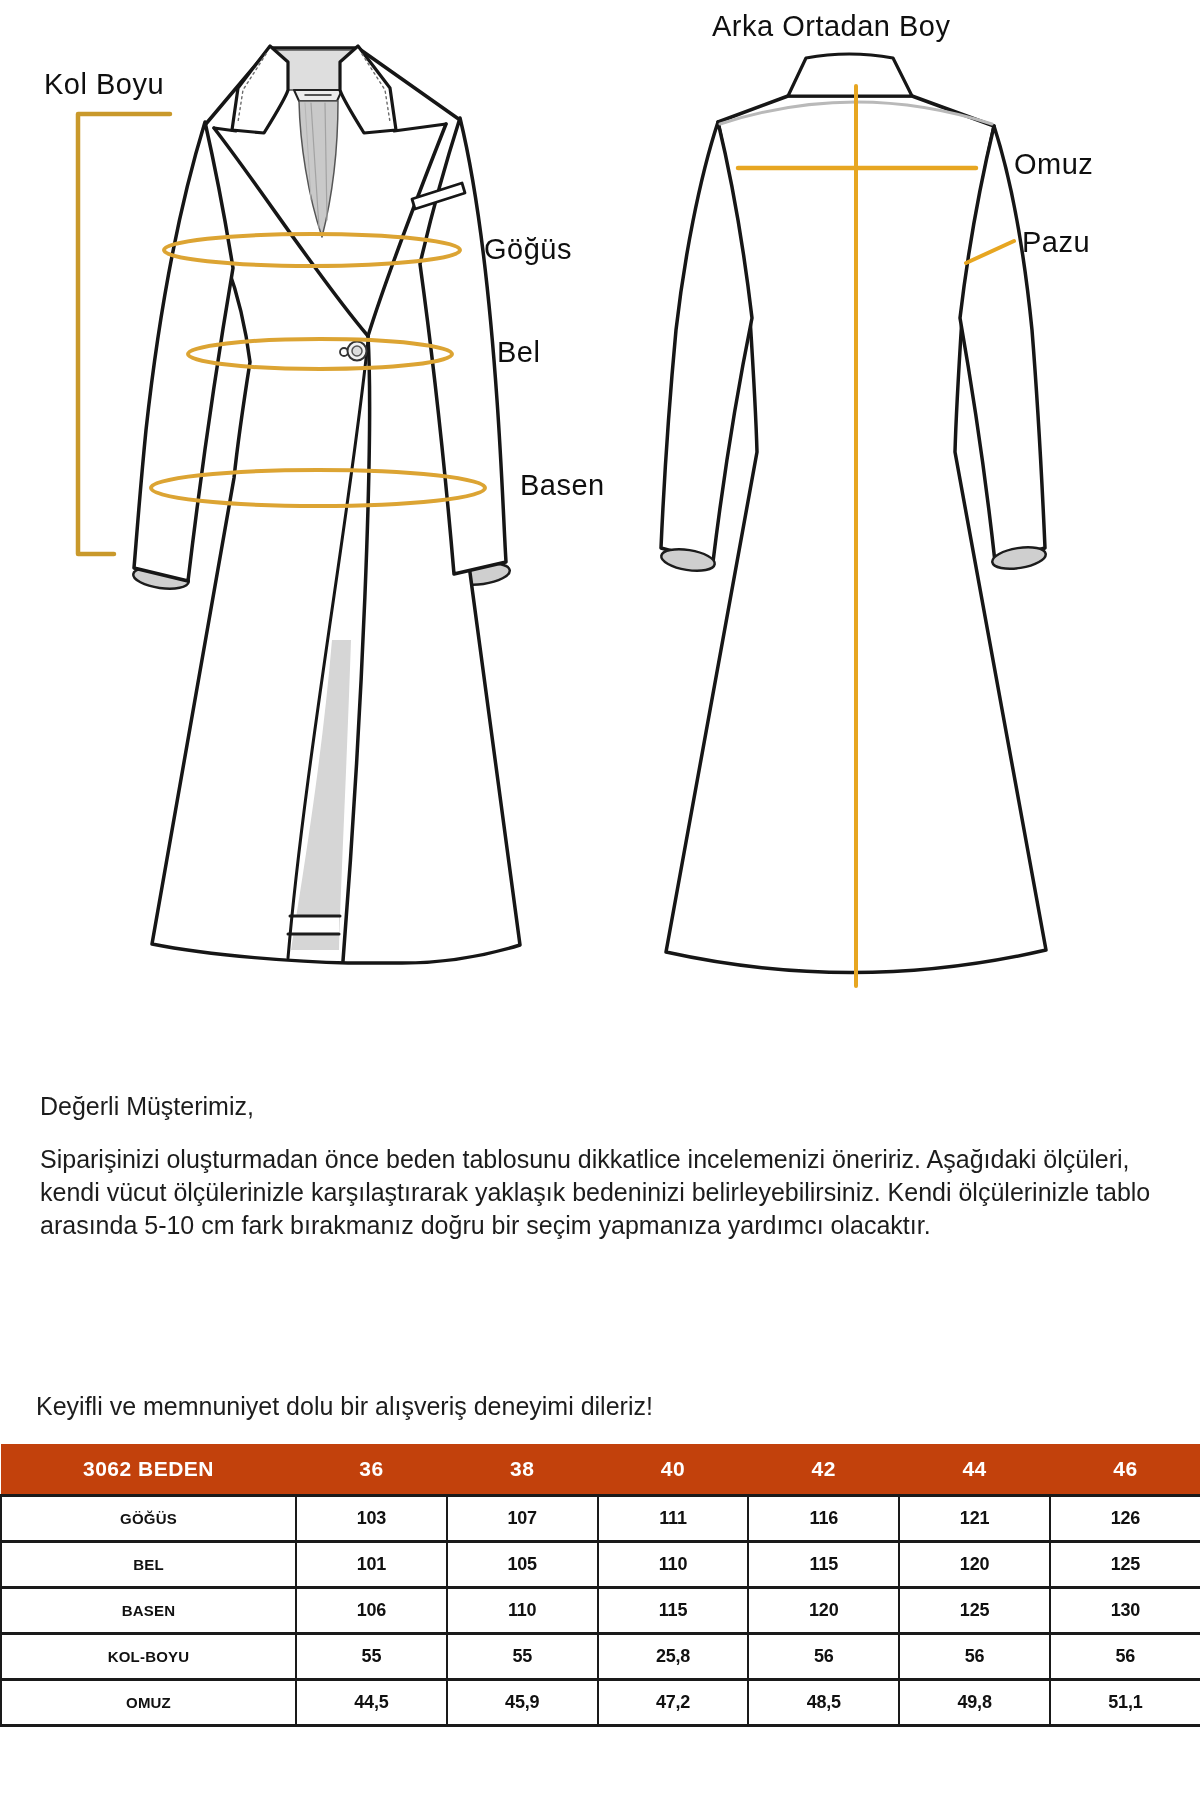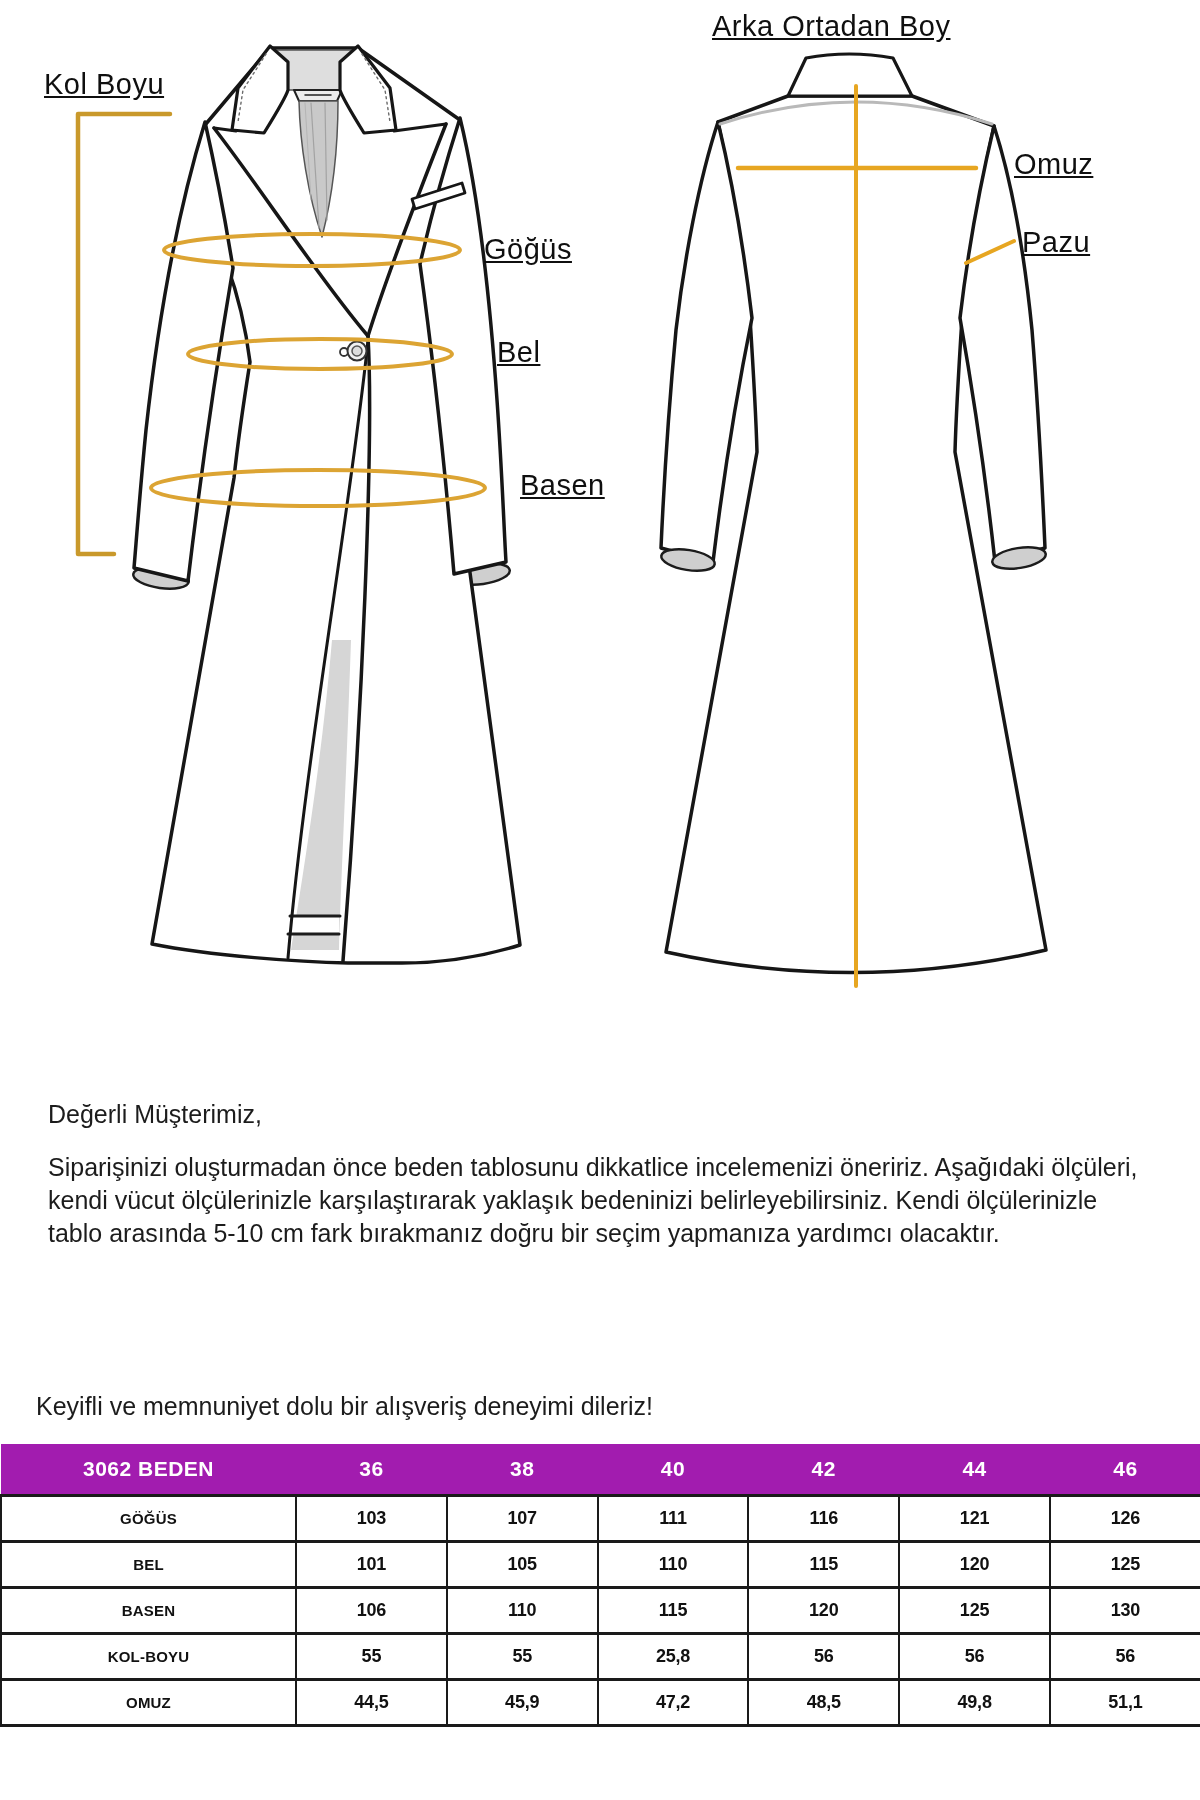--- a/index.html
+++ b/index.html
@@ -1,36 +1,36 @@
 <!DOCTYPE html>
 <html><head>
 <meta charset="utf-8">
 <style>
   html,body{margin:0;padding:0;background:#fff;}
   .page{position:relative;width:1200px;height:1800px;background:#fff;overflow:hidden;
         font-family:"Liberation Sans", sans-serif;color:#1c1c1c;}
   
   .diagram{position:absolute;left:0;top:0;width:1200px;height:1080px;}
   .diagram svg{position:absolute;left:0;top:0;}
-  .dlabel{position:absolute;font-size:29px;font-weight:500;color:#0f0f0f;white-space:nowrap;letter-spacing:.5px;text-decoration:underline;}
+  .dlabel{position:absolute;font-size:29px;font-weight:500;color:#0f0f0f;white-space:nowrap;letter-spacing:.5px;}
   .lbl-kol-boyu{left:44px;top:68px;}
   .lbl-gogus{left:484px;top:233px;}
   .lbl-bel{left:497px;top:336px;}
   .lbl-basen{left:520px;top:469px;}
   .lbl-arka{left:712px;top:10px;}
   .lbl-omuz{left:1014px;top:148px;}
   .lbl-pazu{left:1022px;top:226px;}
   
   .intro{position:absolute;left:36px;top:1086px;width:1132px;font-size:25px;line-height:33px;}
-  .intro p{margin:12px;}
+  .intro p{margin:4px;}
   .intro .greeting{margin-bottom:20px;}
   .closing{position:absolute;left:36px;top:1390px;font-size:25px;line-height:33px;}
   
   .size-table{position:absolute;left:0;top:1444px;width:1200px;border-collapse:collapse;table-layout:fixed;}
-  .size-table th{background:#a21caf;color:#fff;font-size:21px;font-weight:700;letter-spacing:.5px;
+  .size-table th{background:#c2410c;color:#fff;font-size:21px;font-weight:700;letter-spacing:.5px;
                  height:48px;border:none;text-align:center;vertical-align:middle;}
   .size-table td{border:2px solid #1a1a1a;border-top-width:3px;border-bottom-width:3px;
                  height:41px;text-align:center;vertical-align:middle;background:#fff;
                  font-weight:700;font-size:18px;color:#111;letter-spacing:-.2px;}
   .size-table td.rowlabel{font-size:15px;letter-spacing:.2px;}
   .size-table col.c0{width:295px;}
   .size-table col.cn{width:150.8px;}
 </style>
 </head>
 <body>

